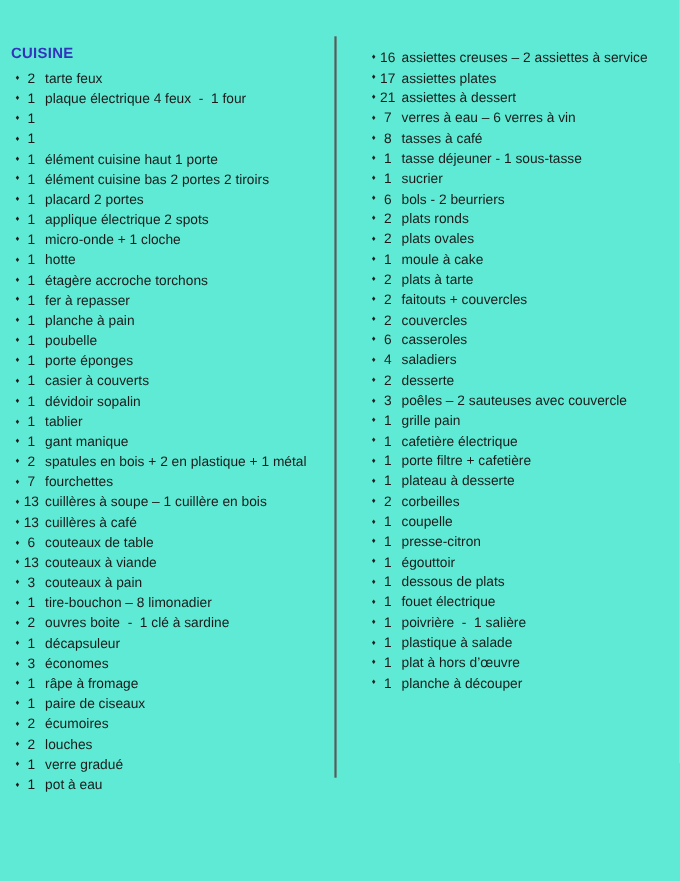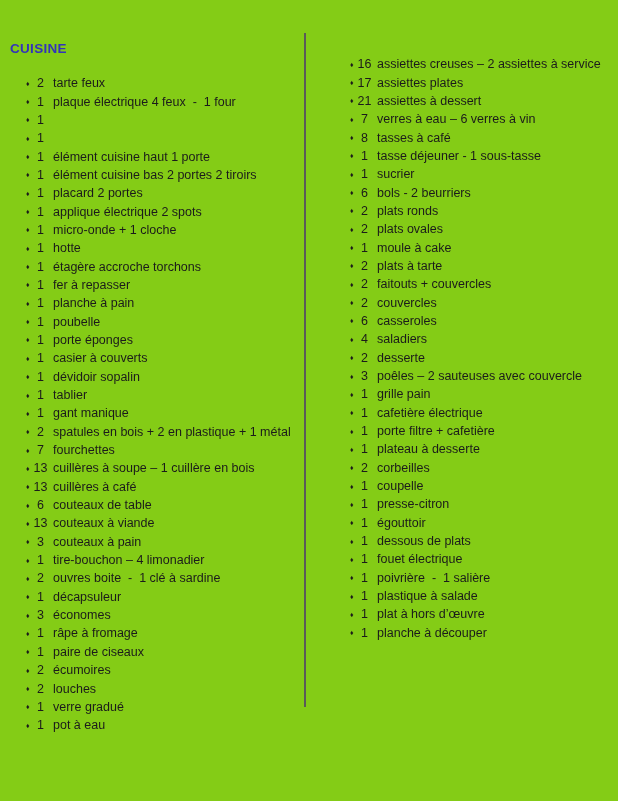--- a/index.html
+++ b/index.html
@@ -11,37 +11,37 @@
     width: 618px;
     height: 801px;
     position: relative;
     font-family: "Liberation Sans", sans-serif;
     color: #1b1b1b;
     overflow: hidden;
   }
   .page {
     position: absolute;
     inset: 0;
-    background: #84cc16;
+    background: #5eead4;
   }
   .col {
     position: absolute;
     top: 39px;
   }
   .col-left { left: 10px;  width: 294px; }
   .col-right { left: 334px; width: 280px; }
   .doc-title {
     font-weight: bold;
     font-size: 13.5px;
     line-height: 19px;
     letter-spacing: 0.3px;
   }
   ul.items {
     list-style: none;
-    margin: 16px;
+    margin: 4px;
     padding: 0;
   }
   ul.items li {
     display: flex;
     align-items: center;
     height: 18.35px;
     font-size: 12.5px;
     white-space: pre;
   }
   .bullet {
@@ -201,21 +201,21 @@
     <span class="label">couteaux à viande</span>
   </li>
         <li>
     <span class="bullet">♦</span>
     <span class="qty">3</span>
     <span class="label">couteaux à pain</span>
   </li>
         <li>
     <span class="bullet">♦</span>
     <span class="qty">1</span>
-    <span class="label">tire-bouchon – 4 limonadier</span>
+    <span class="label">tire-bouchon – 8 limonadier</span>
   </li>
         <li>
     <span class="bullet">♦</span>
     <span class="qty">2</span>
     <span class="label">ouvres boite  -  1 clé à sardine</span>
   </li>
         <li>
     <span class="bullet">♦</span>
     <span class="qty">1</span>
     <span class="label">décapsuleur</span>

